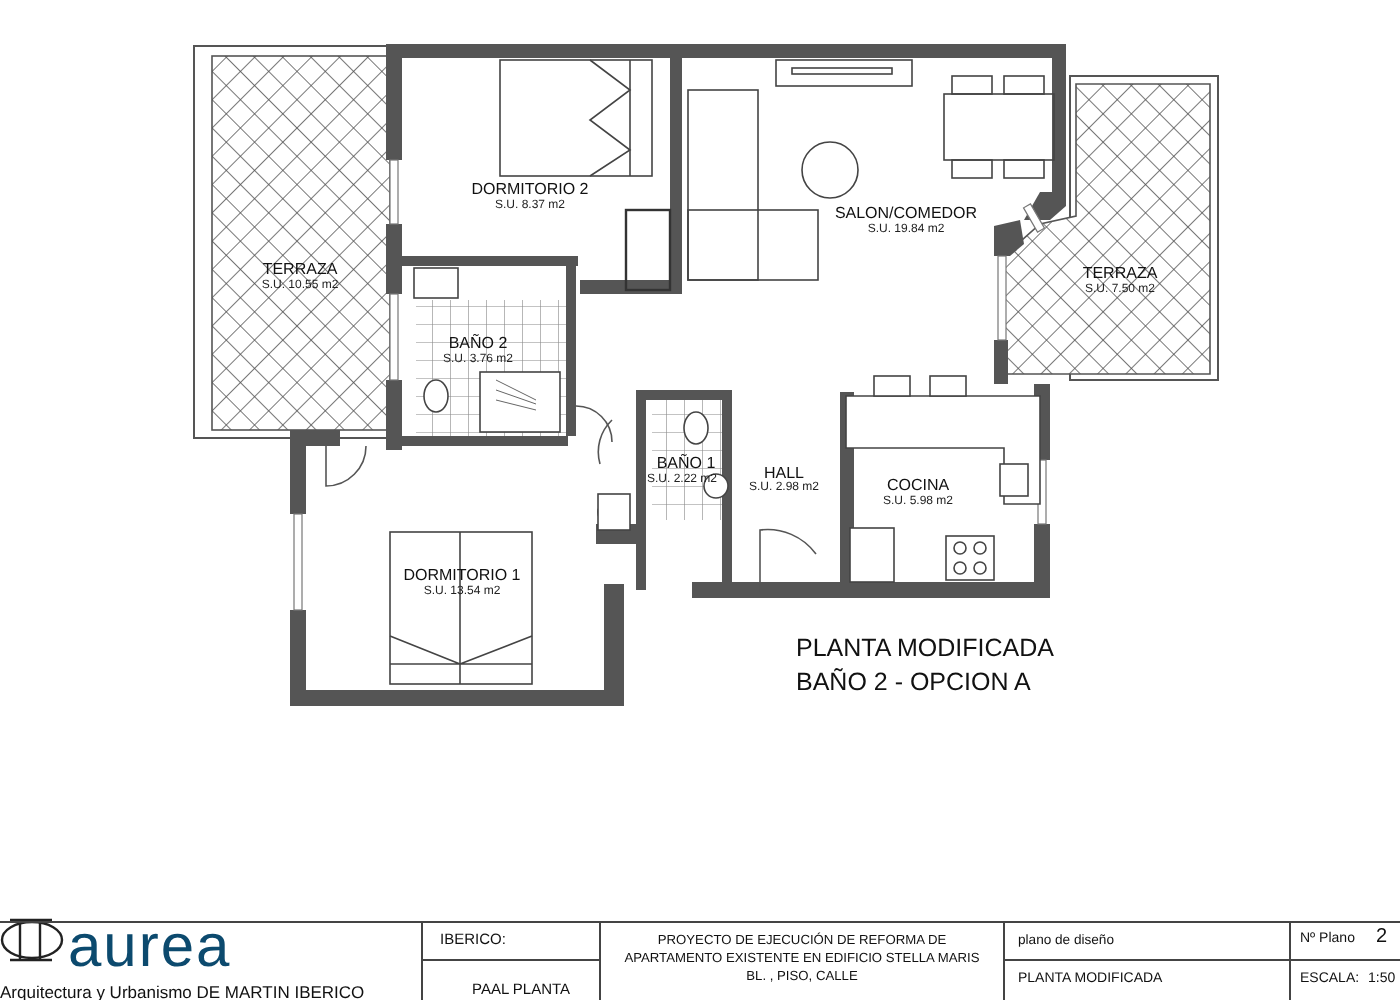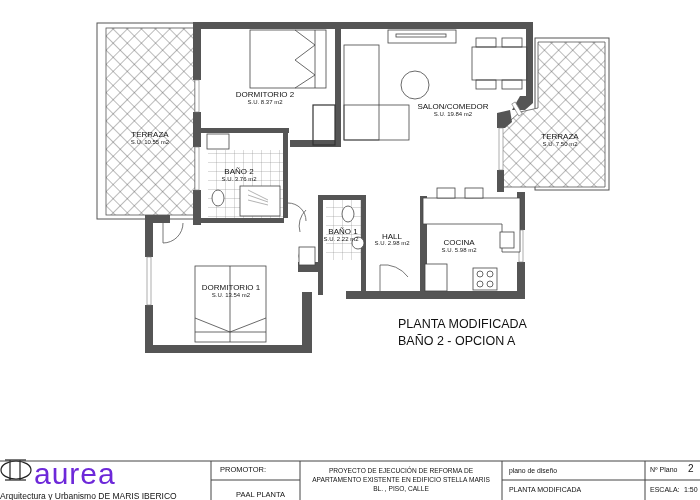--- a/index.html
+++ b/index.html
@@ -2,21 +2,21 @@
 <html><head>
 <meta charset="utf-8">
 <style>
   html,body{margin:0;padding:0;background:#fff;}
   body{width:700px;height:500px;overflow:hidden;position:relative;font-family:"Liberation Sans",sans-serif;}
   #plan{position:absolute;left:0;top:0;width:700px;height:500px;}
   .room-label{font-family:"Liberation Sans",sans-serif;font-size:8px;fill:#111;text-anchor:middle;}
   .room-area{font-family:"Liberation Sans",sans-serif;font-size:6px;fill:#222;text-anchor:middle;}
   .plan-title{font-family:"Liberation Sans",sans-serif;font-size:12.5px;fill:#111;}
   .tb-cell{position:absolute;box-sizing:border-box;font-size:7px;color:#111;}
-  .logo-text{position:absolute;left:34px;top:457px;font-size:30px;letter-spacing:1px;color:#6d28d9;font-family:"Liberation Sans",sans-serif;}
+  .logo-text{position:absolute;left:34px;top:457px;font-size:30px;letter-spacing:1px;color:#0c4a6e;font-family:"Liberation Sans",sans-serif;}
   .logo-sub{position:absolute;left:0px;top:491px;font-size:8.5px;color:#111;white-space:nowrap;}
 </style>
 </head>
 <body>
 
 <svg id="plan" viewBox="0 0 700 500" xmlns="http://www.w3.org/2000/svg">
   <defs>
     <pattern id="hatch" width="10" height="10" patternUnits="userSpaceOnUse" patternTransform="rotate(45)">
       <rect width="10" height="10" fill="#fff"></rect>
       <line x1="0" y1="0" x2="0" y2="10" stroke="#555" stroke-width="0.8"></line>
@@ -180,23 +180,23 @@
     <line x1="211" y1="461" x2="211" y2="500"></line>
     <line x1="300" y1="461" x2="300" y2="500"></line>
     <line x1="502" y1="461" x2="502" y2="500"></line>
     <line x1="645" y1="461" x2="645" y2="500"></line>
     <line x1="211" y1="480" x2="300" y2="480"></line>
     <line x1="502" y1="480" x2="700" y2="480"></line>
   </g>
 </svg>
 
 <div class="logo-text">aurea</div>
-<div class="logo-sub">Arquitectura y Urbanismo  DE   MARIS IBERICO</div>
-
-<div class="tb-cell" style="left:220px;top:465px;font-size:7.5px;">PROMOTOR:</div>
+<div class="logo-sub">Arquitectura y Urbanismo  DE   MARTIN IBERICO</div>
+
+<div class="tb-cell" style="left:220px;top:465px;font-size:7.5px;">IBERICO:</div>
 <div class="tb-cell" style="left:236px;top:490px;font-size:7.5px;">PAAL PLANTA</div>
 
 <div class="tb-cell" style="left:300px;top:466px;width:202px;text-align:center;font-size:6.6px;line-height:9px;">
   <div>PROYECTO DE EJECUCIÓN DE REFORMA DE</div>
   <div>APARTAMENTO EXISTENTE EN EDIFICIO STELLA MARIS</div>
   <div>BL. , PISO, CALLE</div>
 </div>
 
 <div class="tb-cell" style="left:509px;top:467px;font-size:6.8px;">plano de diseño</div>
 <div class="tb-cell" style="left:509px;top:486px;font-size:7px;">PLANTA MODIFICADA</div>

